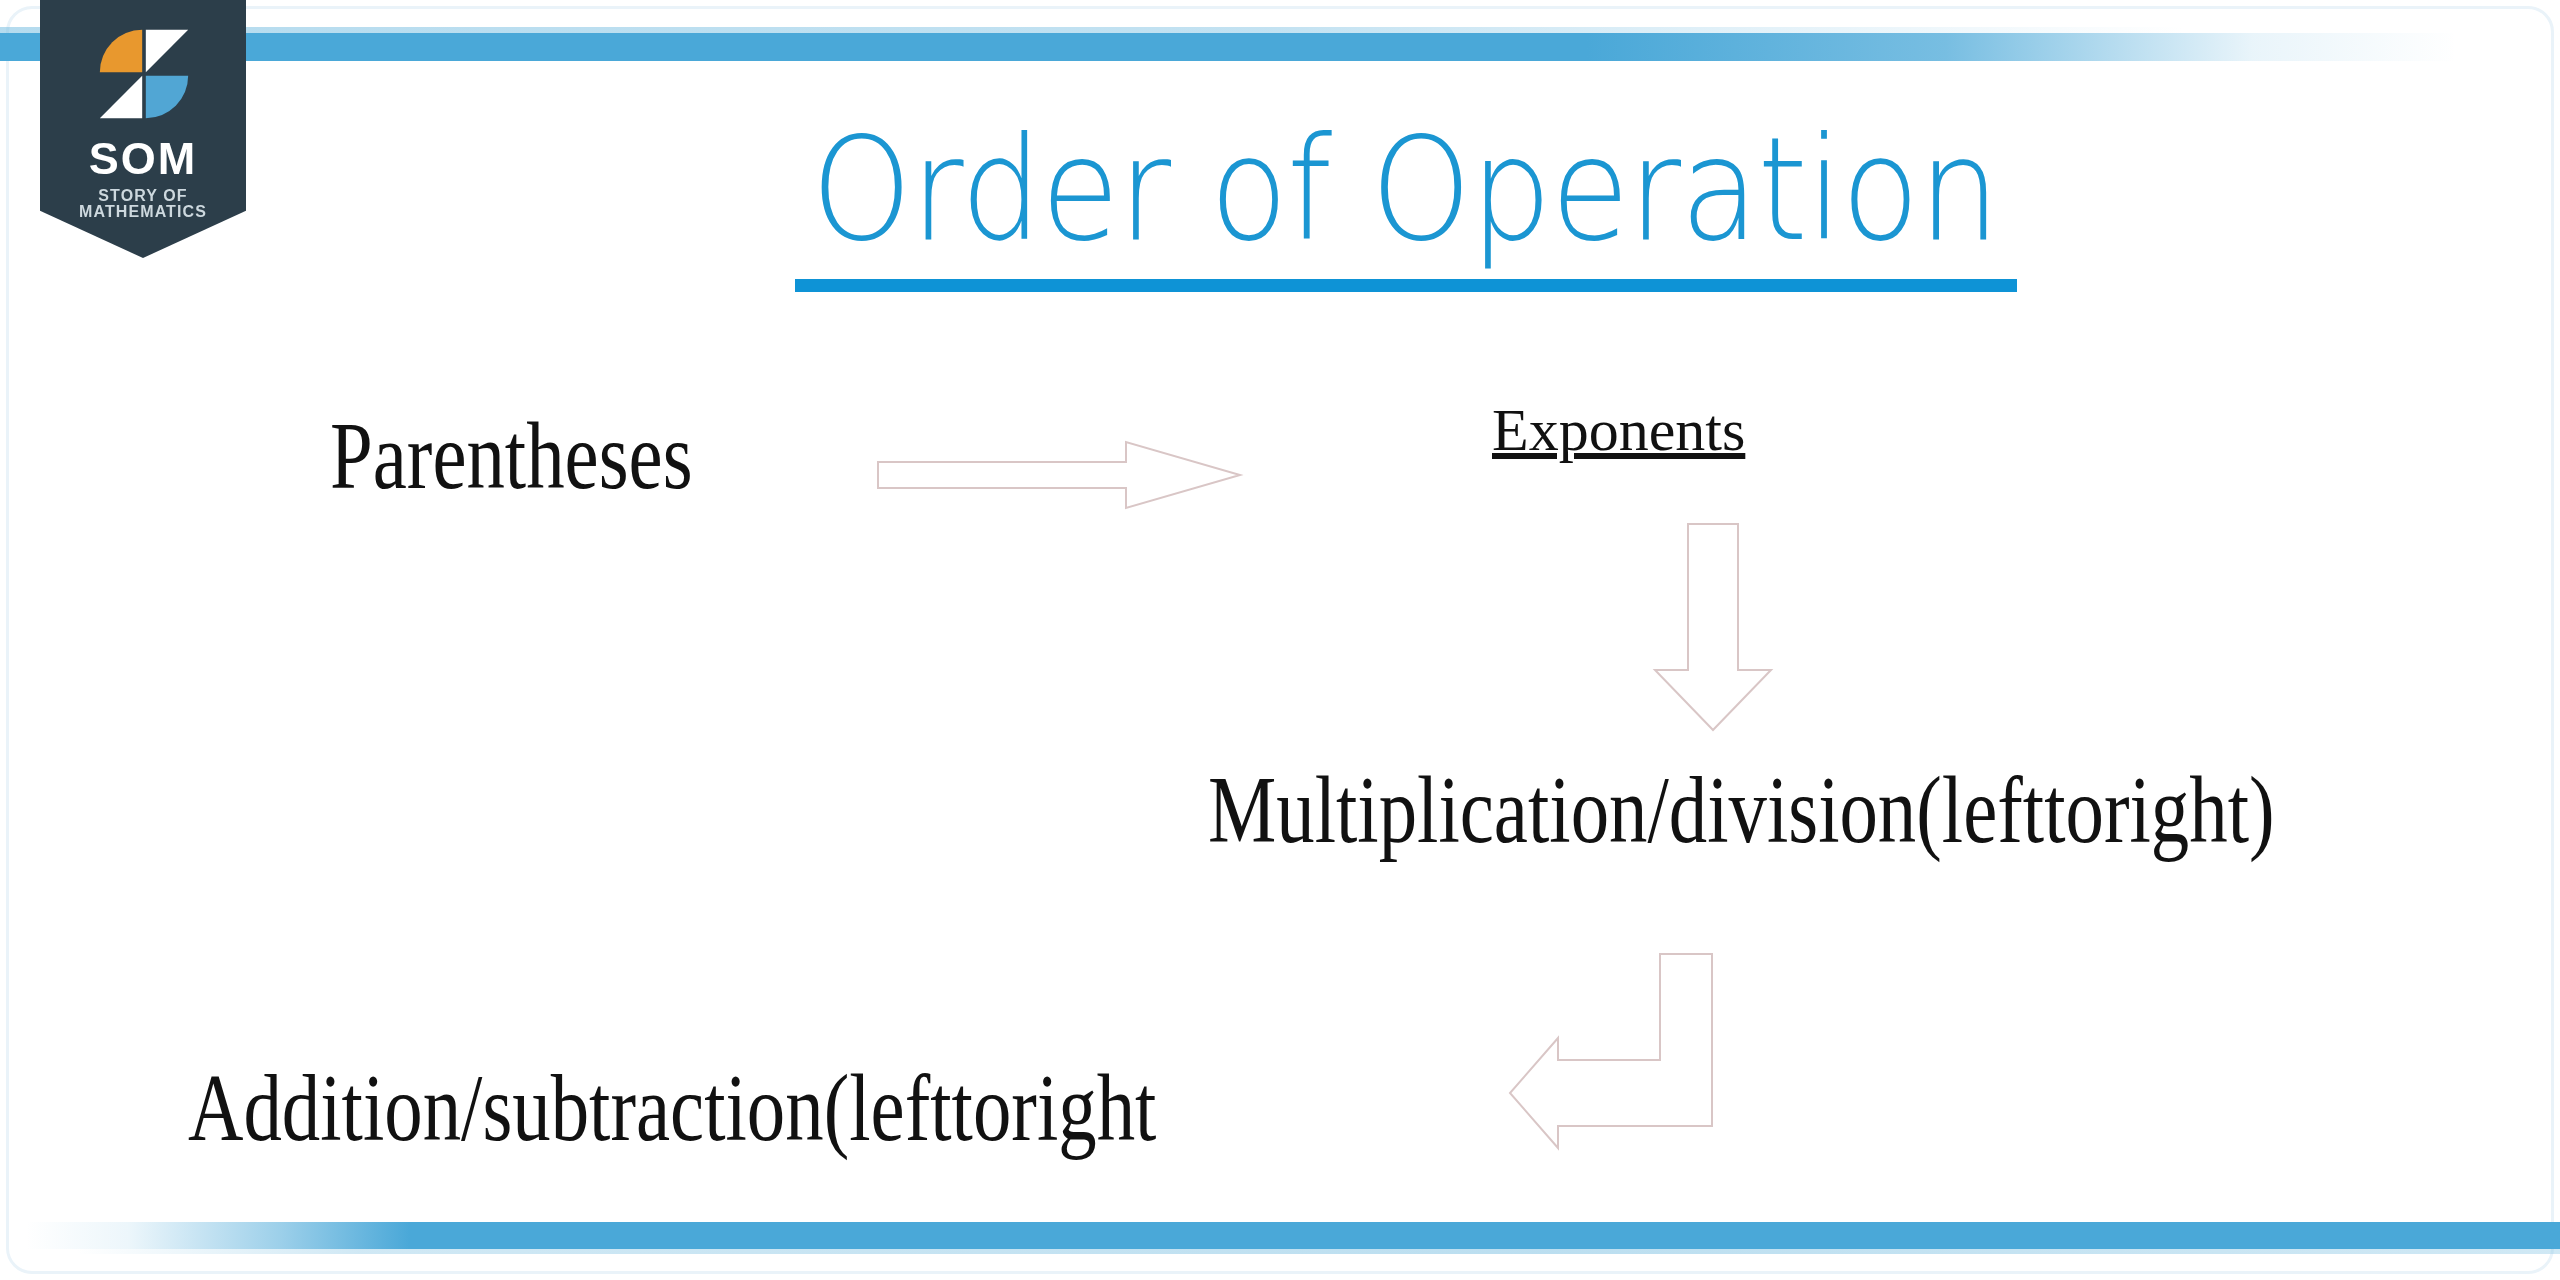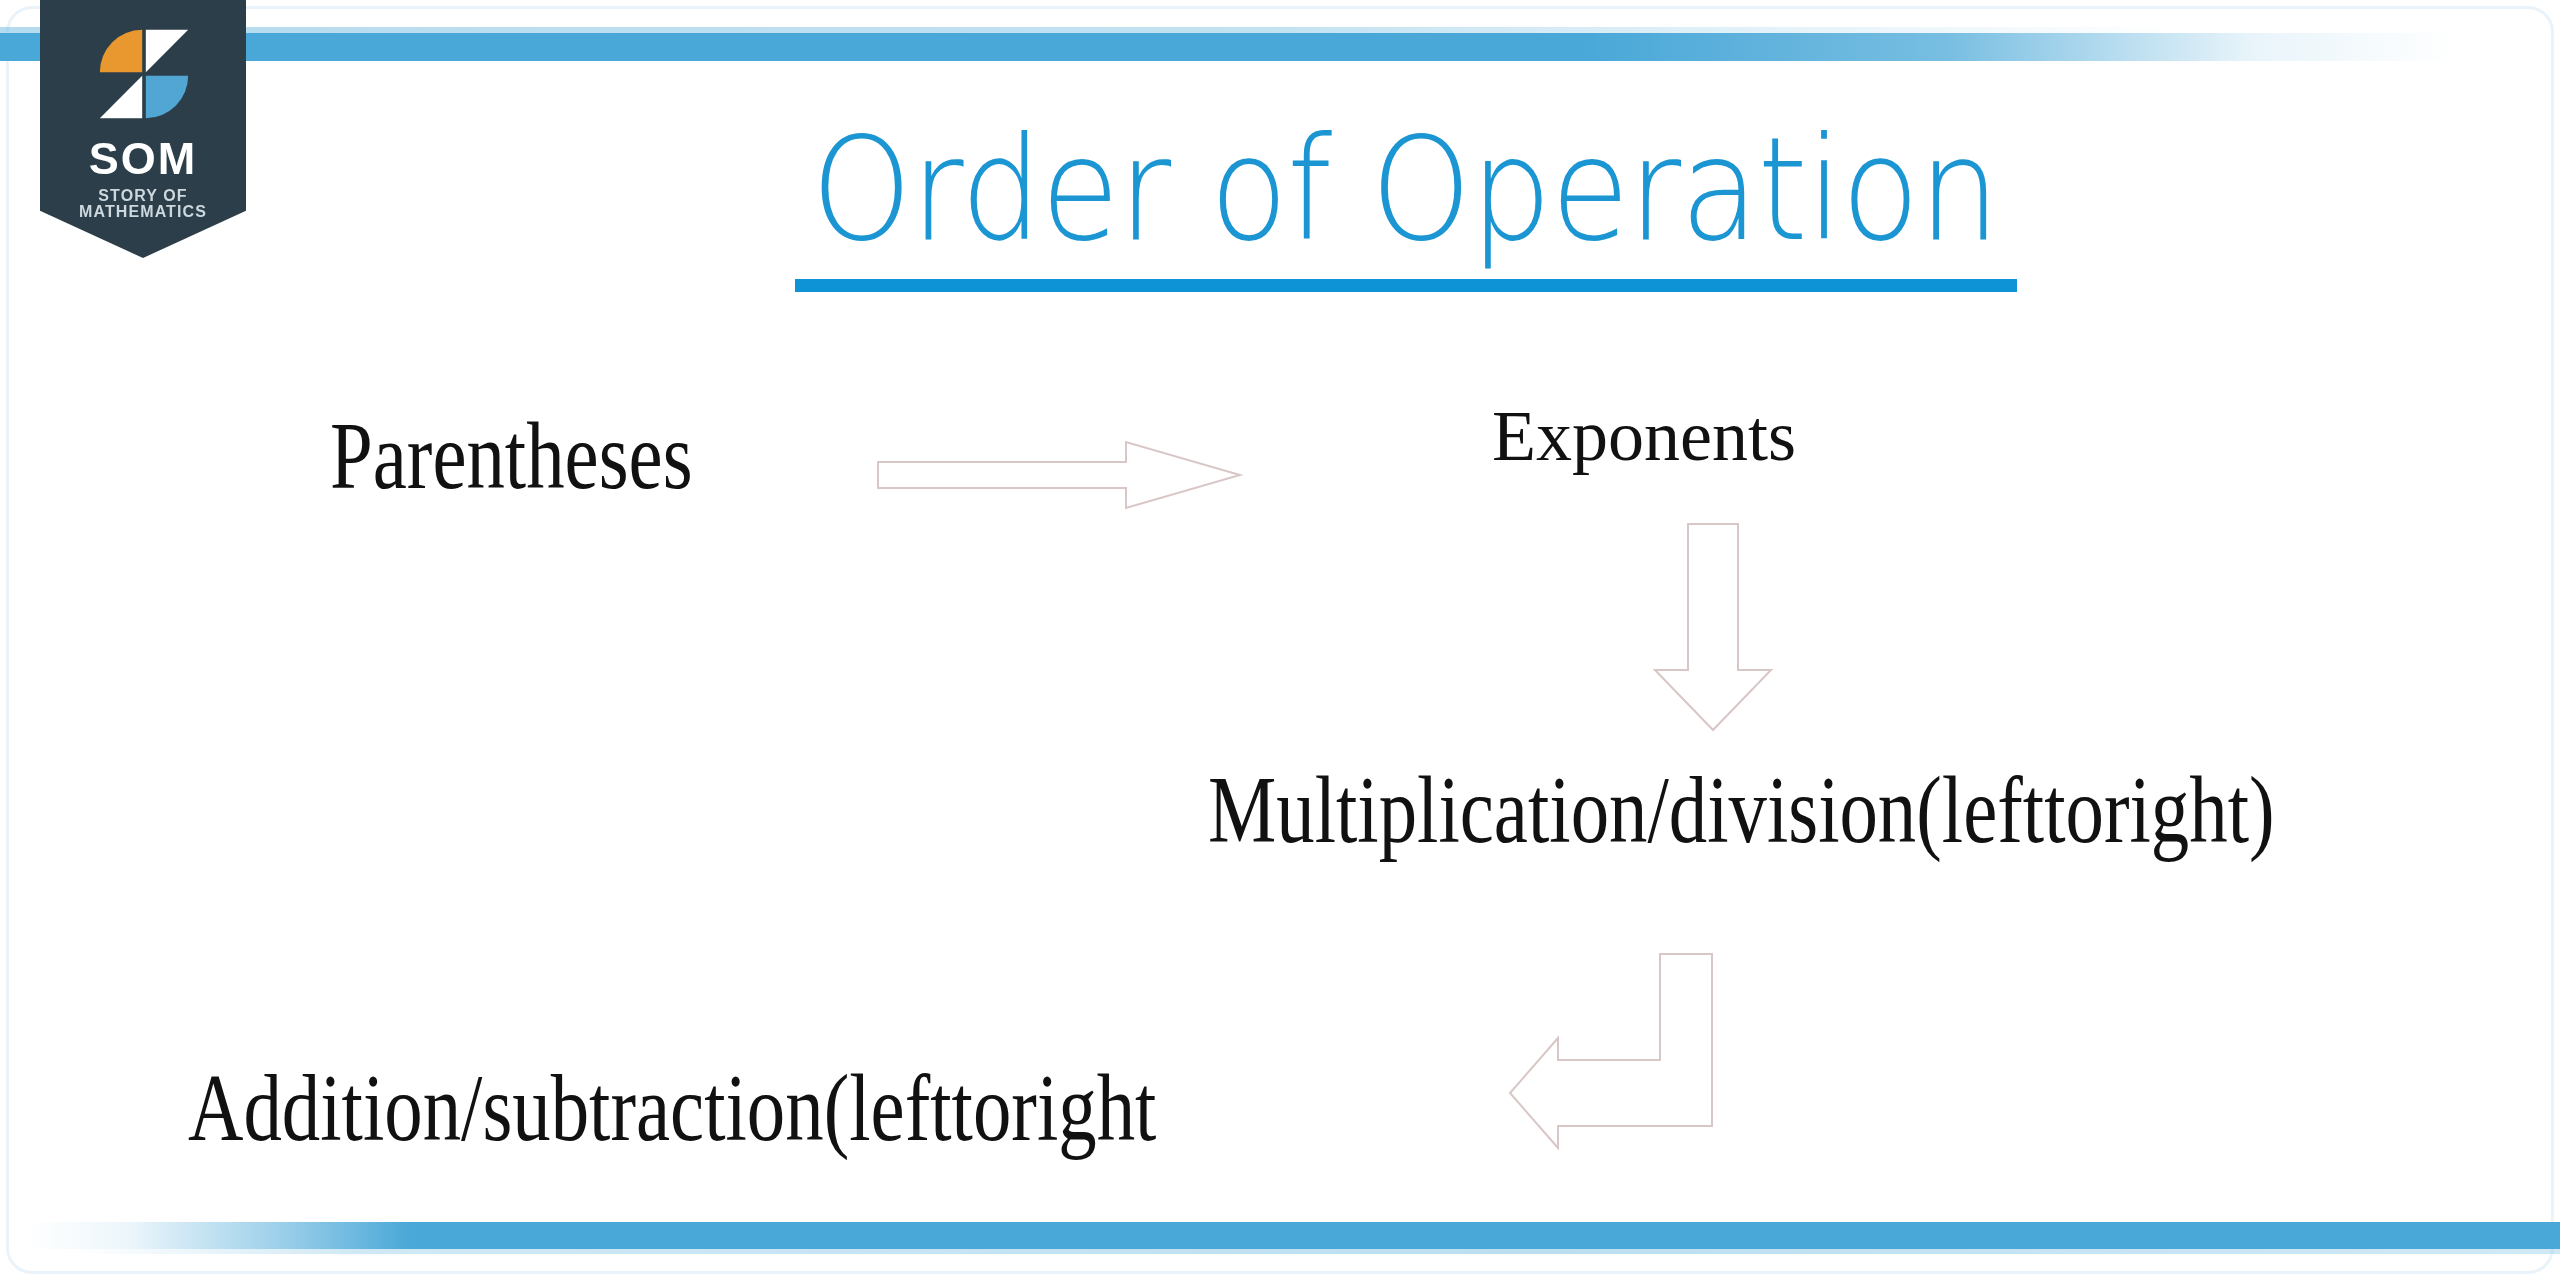--- a/index.html
+++ b/index.html
@@ -169,21 +169,22 @@
   }
 
   .lbl-parentheses {
     left: 330px;
     top: 408px;
     font-size: 96px;
   }
   .lbl-exponents {
     left: 1492px;
     top: 400px;
-    font-size: 72px;
+    font-size: 60px;
+    text-decoration: underline;
   }
   .lbl-muldiv {
     left: 1208px;
     top: 762px;
     font-size: 96px;
   }
   .lbl-addsub {
     left: 188px;
     top: 1060px;
     font-size: 96px;

